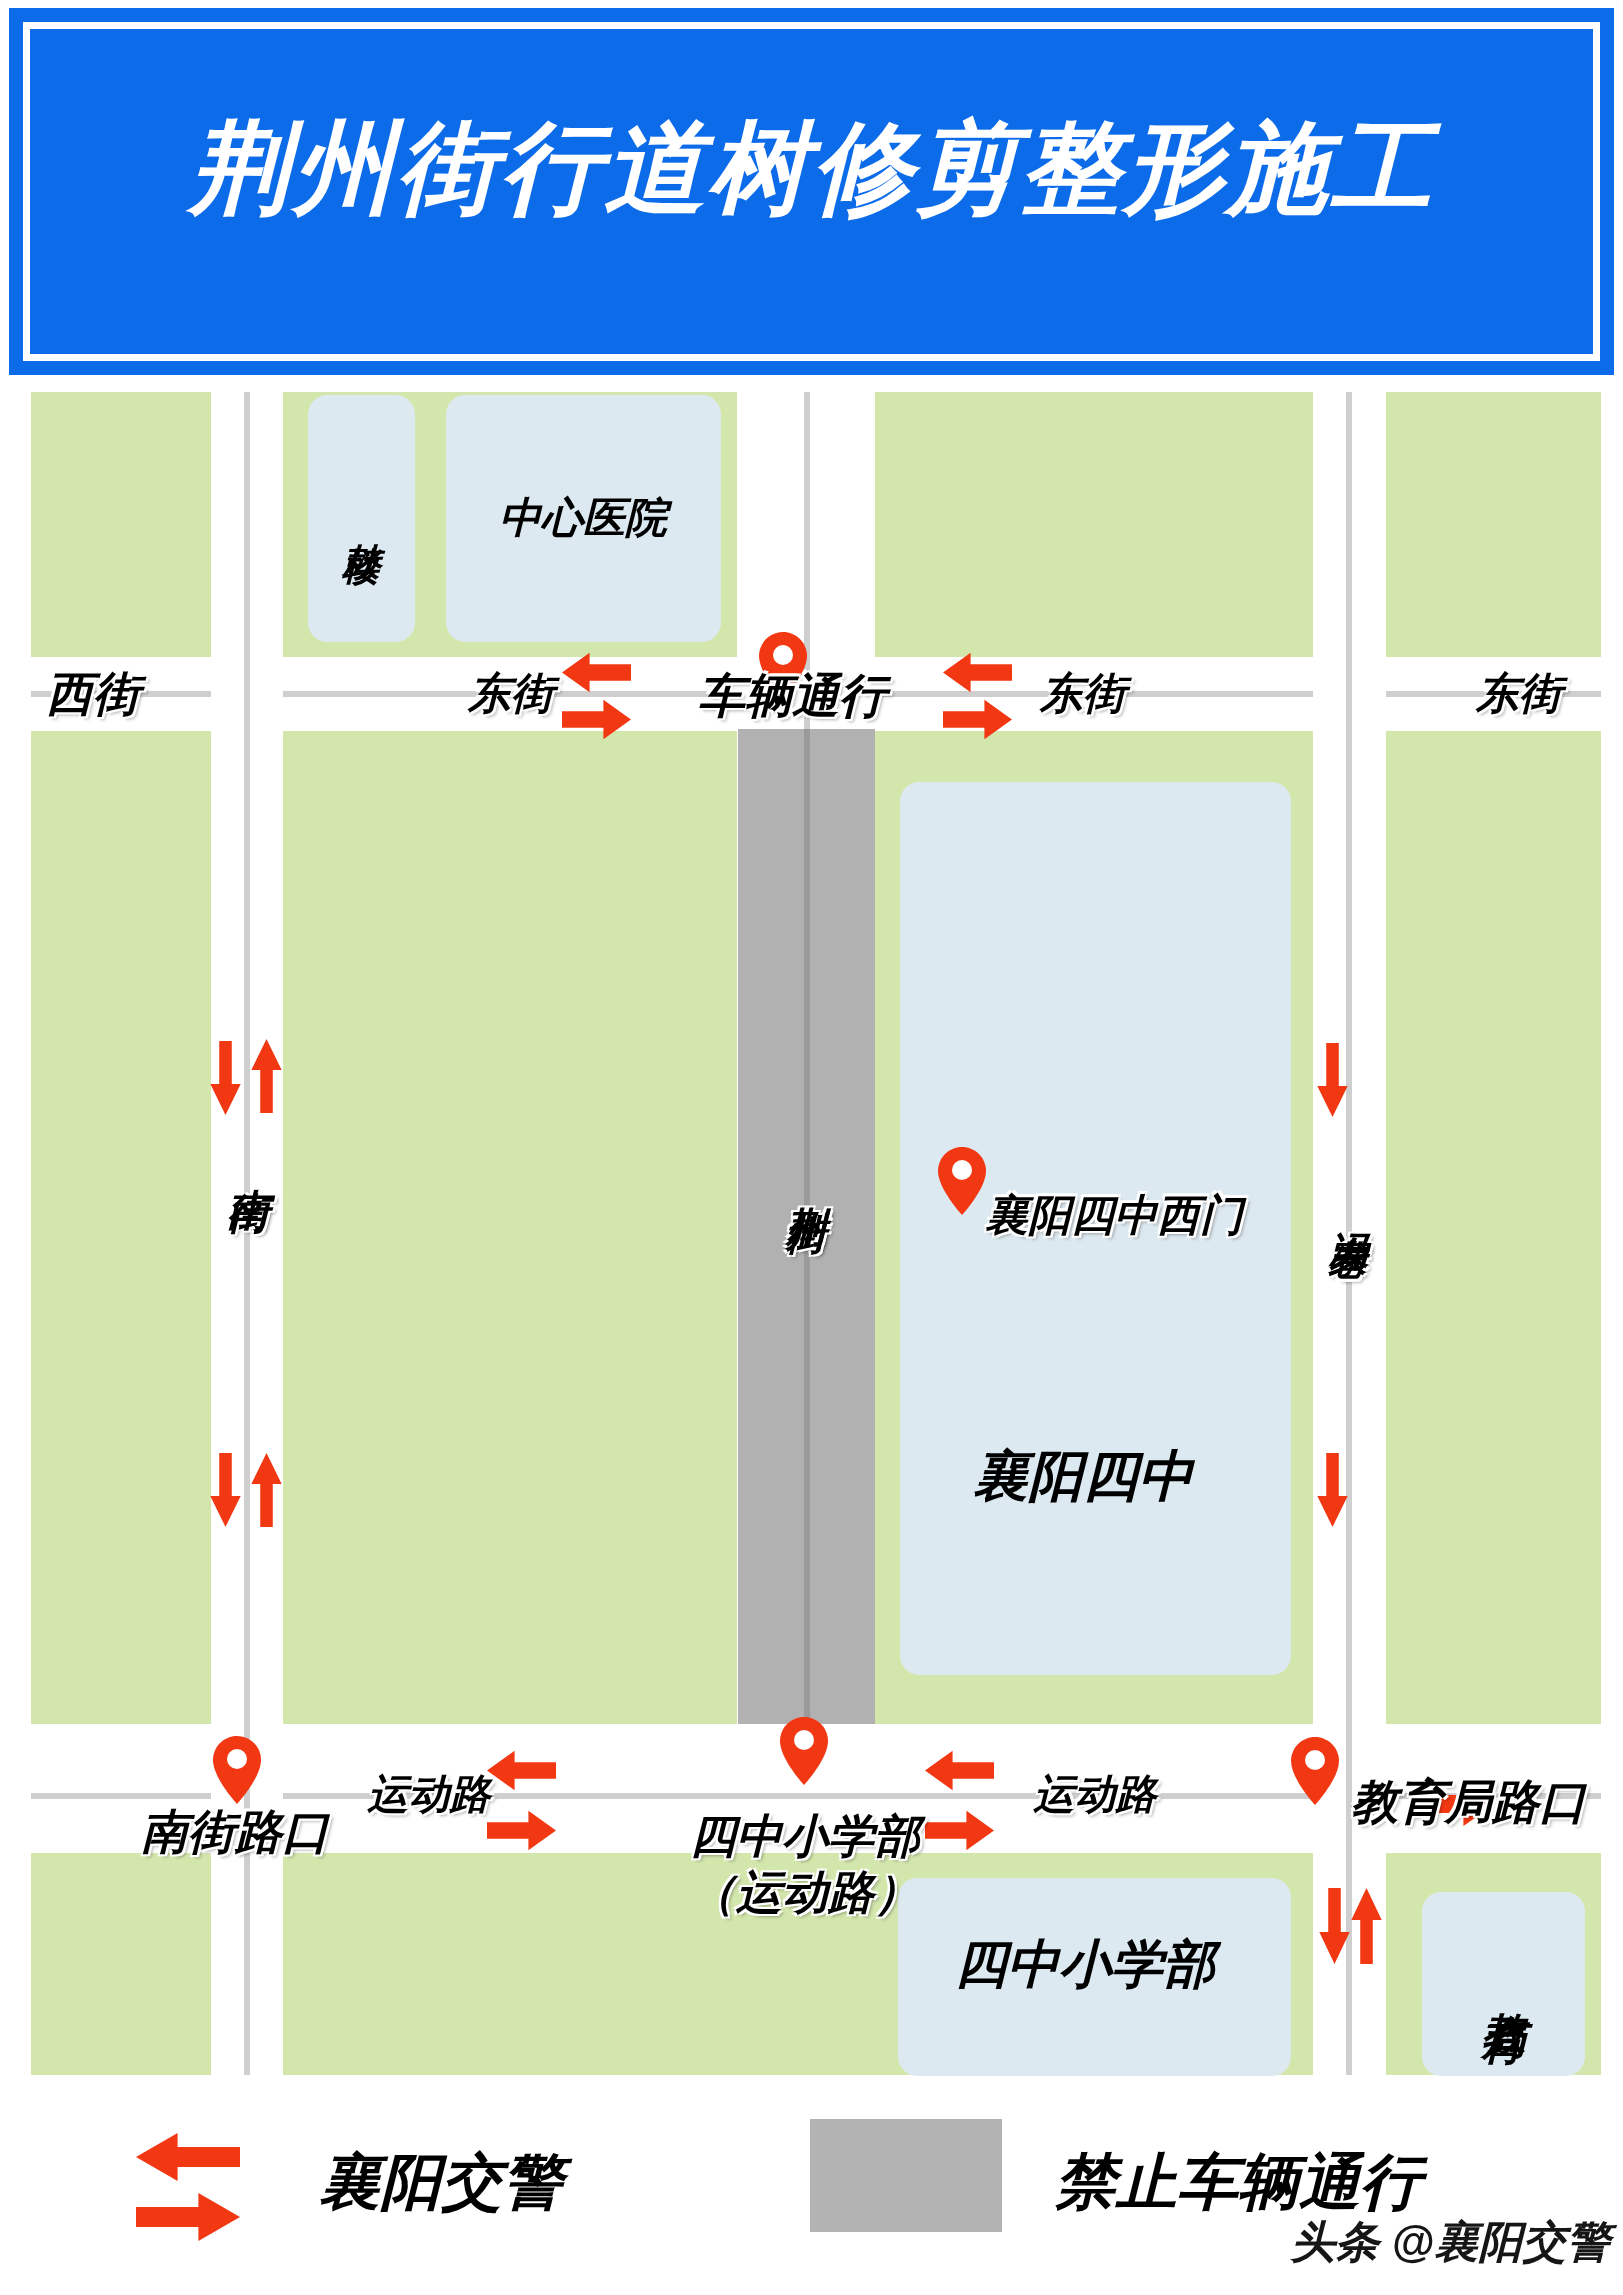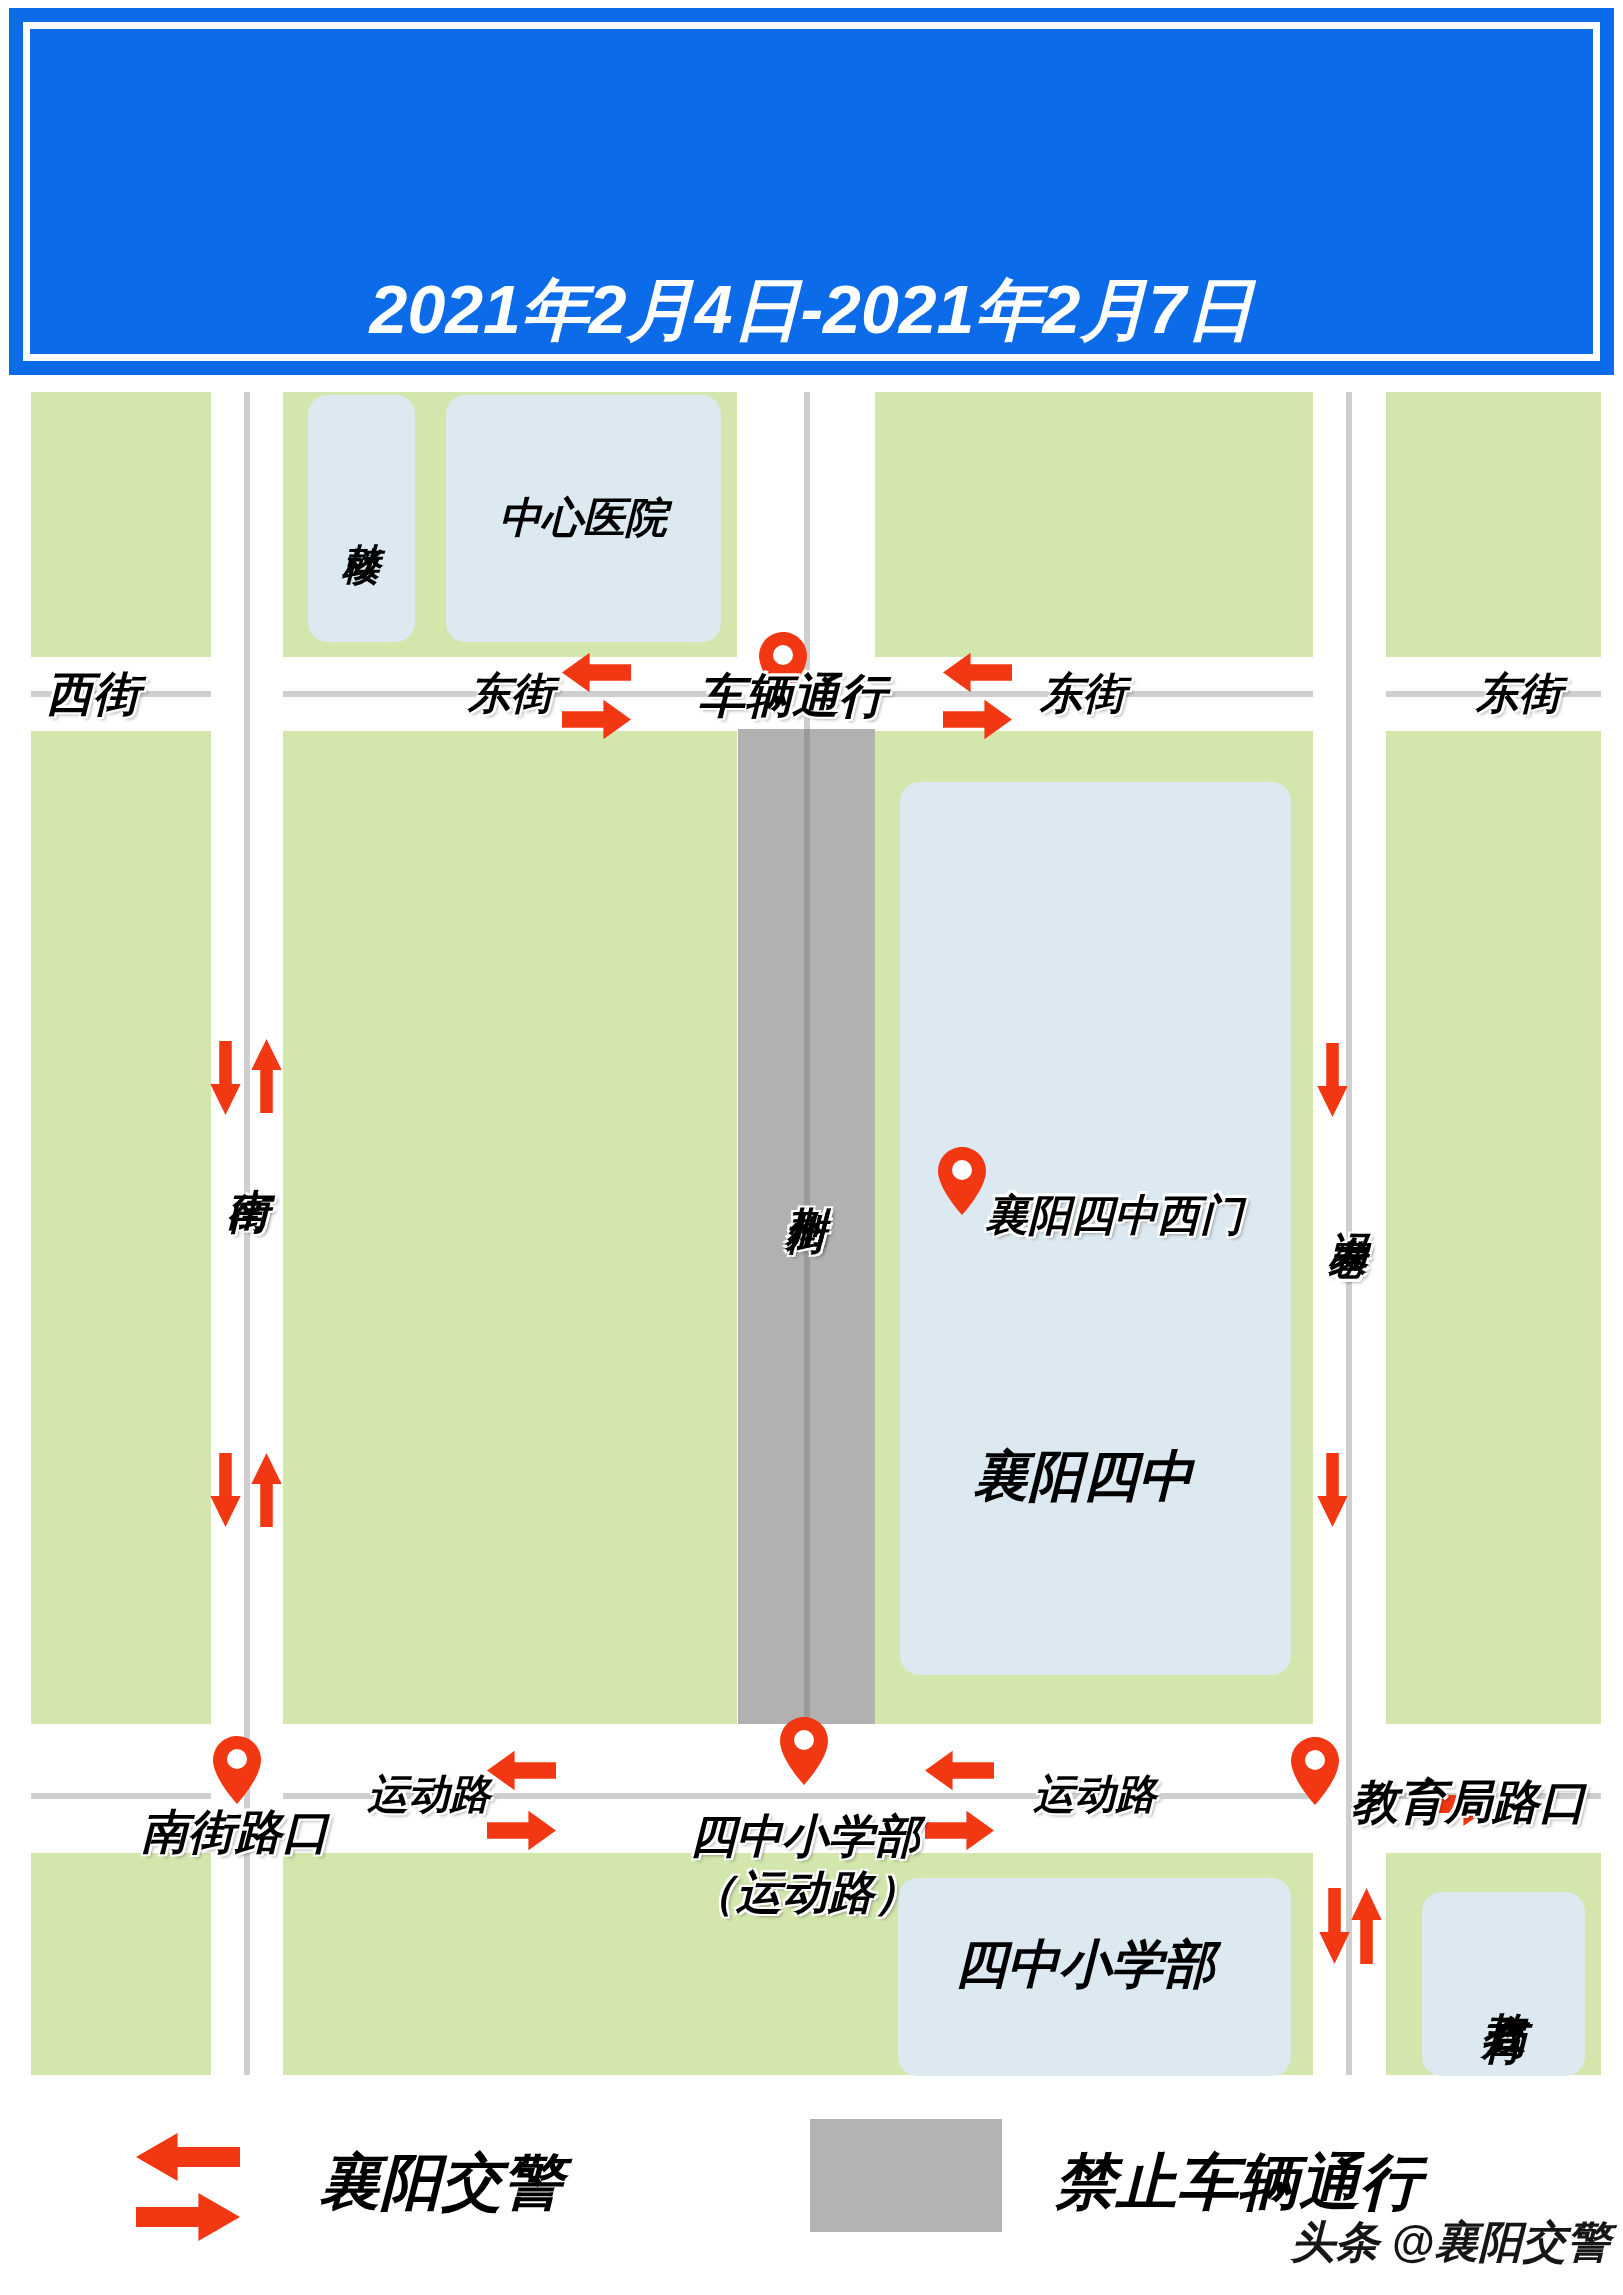--- a/index.html
+++ b/index.html
@@ -59,21 +59,21 @@
     color:#161616;font-weight:700;font-style:italic;font-size:44px;line-height:1;white-space:nowrap;
     text-shadow:-1.9px -1.9px 0 #fff,1.9px -1.9px 0 #fff,-1.9px 1.9px 0 #fff,1.9px 1.9px 0 #fff;
     transform:translate(0,-50%);
   }
 </style>
 </head>
 <body>
 
 <div class="abs banner">
   <div class="banner-ring"></div>
-  <div class="abs banner-date">2021年2月4日-2021年2月7日</div>
+  <div class="abs banner-title">荆州街行道树修剪整形施工</div>
 </div>
 
 <div class="abs blk" style="left:30.5px;top:392px;width:180px;height:265px;"></div>
 <div class="abs blk" style="left:283px;top:392px;width:454px;height:265px;"></div>
 <div class="abs blk" style="left:875px;top:392px;width:438px;height:265px;"></div>
 <div class="abs blk" style="left:1386px;top:392px;width:215px;height:265px;"></div>
 <div class="abs blk" style="left:30.5px;top:731px;width:180px;height:993px;"></div>
 <div class="abs blk" style="left:283px;top:731px;width:454px;height:993px;"></div>
 <div class="abs blk" style="left:875px;top:731px;width:438px;height:993px;"></div>
 <div class="abs blk" style="left:1386px;top:731px;width:215px;height:993px;"></div>

